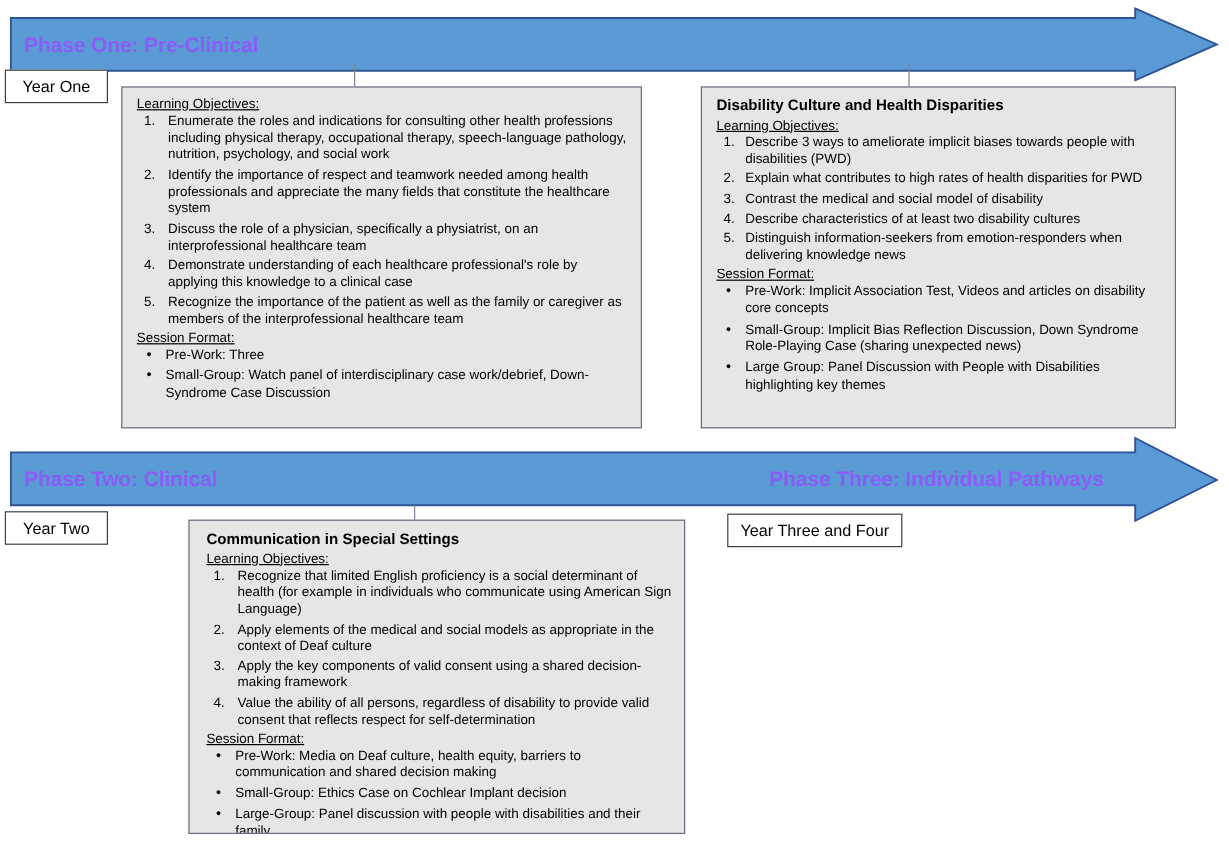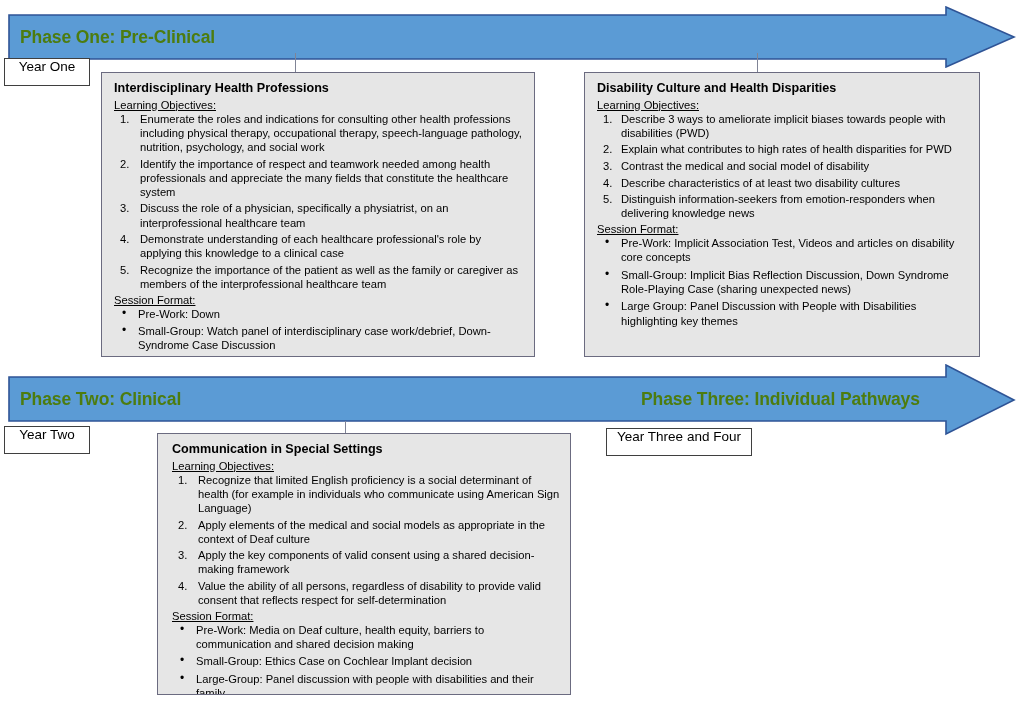--- a/index.html
+++ b/index.html
@@ -31,34 +31,34 @@
     display: block;
     position: absolute;
     top: 0;
     left: 0;
   }
   .phase-title {
     position: absolute;
     font-weight: bold;
     font-size: 17.5px;
     letter-spacing: -0.1px;
-    color: #4d7c0f;
+    color: #8b5cf6;
     white-space: nowrap;
     line-height: 1;
   }
 
   
   .year-box {
     position: absolute;
     border: 1.6px solid #3f3f3f;
     background: #ffffff;
     font-size: 13.5px;
     color: #000000;
     display: flex;
-    align-items: flex-start;
+    align-items: center;
     justify-content: center;
     box-sizing: border-box;
     white-space: nowrap;
   }
 
   
   .connector {
     position: absolute;
     width: 1px;
     background: #808496;
@@ -136,32 +136,31 @@
   </div>
 
   <div class="year-box" id="year-one-box" style="left:4px; top:58px; width:86px; height:28px;">
     <span>Year One</span>
   </div>
 
   <div class="connector" style="left:295px; top:53px; height:20px;"></div>
   <div class="connector" style="left:757px; top:53px; height:20px;"></div>
 
   <div class="card" id="card-interdisciplinary" style="left:101px; top:72px; width:434px; height:285px;">
-    <div class="card-title">Interdisciplinary Health Professions</div>
     <span class="section-label">Learning Objectives:</span>
     <ol class="lo-list">
       <li><span class="num">1.</span><span>Enumerate the roles and indications for consulting other health professions including physical therapy, occupational therapy, speech-language pathology, nutrition, psychology, and social work</span></li>
       <li><span class="num">2.</span><span>Identify the importance of respect and teamwork needed among health professionals and appreciate the many fields that constitute the healthcare system</span></li>
       <li><span class="num">3.</span><span>Discuss the role of a physician, specifically a physiatrist, on an interprofessional healthcare team</span></li>
       <li><span class="num">4.</span><span>Demonstrate understanding of each healthcare professional's role by applying this knowledge to a clinical case</span></li>
       <li><span class="num">5.</span><span>Recognize the importance of the patient as well as the family or caregiver as members of the interprofessional healthcare team</span></li>
     </ol>
     <span class="section-label">Session Format:</span>
     <ul class="sf-list">
-      <li><span class="bullet">•</span><span>Pre-Work: Down</span></li>
+      <li><span class="bullet">•</span><span>Pre-Work: Three</span></li>
       <li><span class="bullet">•</span><span>Small-Group: Watch panel of interdisciplinary case work/debrief, Down-Syndrome Case Discussion</span></li>
     </ul>
   </div>
 
   <div class="card tight" id="card-disability-culture" style="left:584px; top:72px; width:396px; height:285px;">
     <div class="card-title">Disability Culture and Health Disparities</div>
     <span class="section-label">Learning Objectives:</span>
     <ol class="lo-list">
       <li><span class="num">1.</span><span>Describe 3 ways to ameliorate implicit biases towards people with disabilities (PWD)</span></li>
       <li><span class="num">2.</span><span> Explain what contributes to high rates of health disparities for PWD</span></li>

